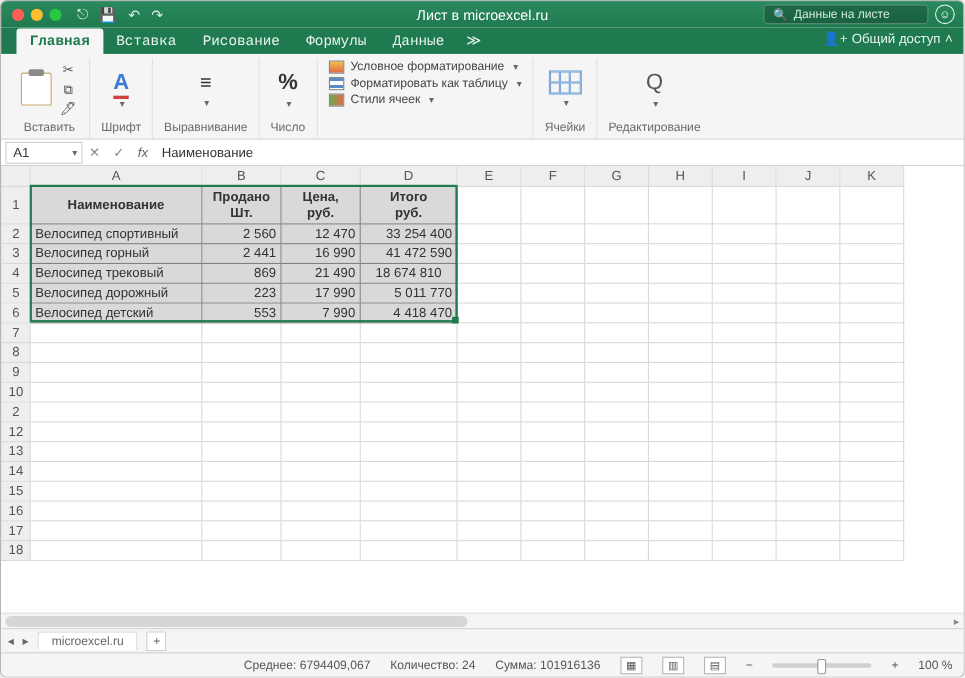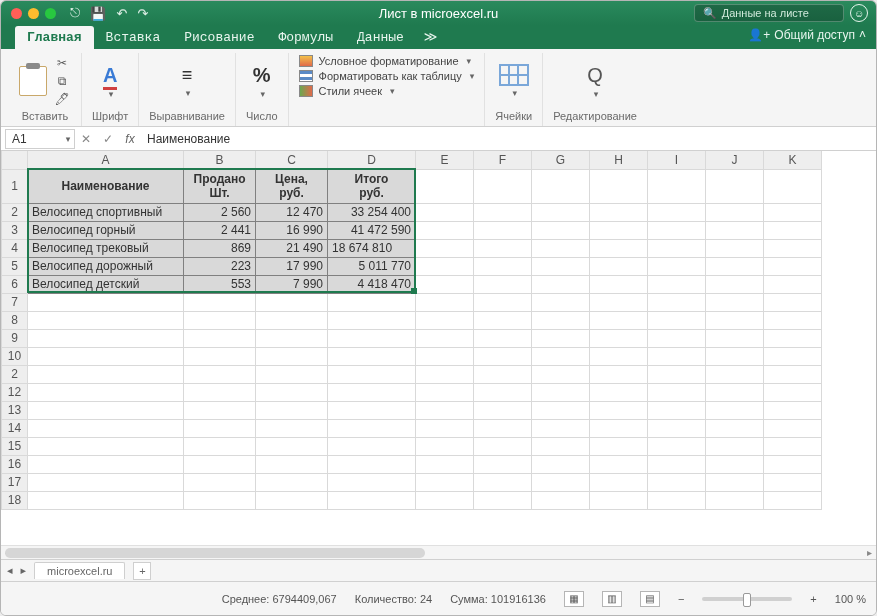--- a/index.html
+++ b/index.html
@@ -58,21 +58,21 @@
   .grid thead th{background:#eee;color:#555;text-align:center;font-weight:400;height:18px;border-top:none;}
   .grid .rowhdr{width:26px;background:#eee;text-align:center;color:#555;}
   .grid thead th.corner{background:#eee;}
   .selection{position:absolute;border:2px solid #1f7a4f;pointer-events:none;}
   .sel-handle{position:absolute;width:6px;height:6px;background:#1f7a4f;bottom:-3px;right:-3px;}
   
   .sheettabs{height:22px;background:#f5f5f5;border-top:1px solid #d0d0d0;display:flex;align-items:center;font-size:11px;color:#666;padding:0 6px;gap:8px;}
   .sheettab{background:#fff;border:1px solid #cfcfcf;border-bottom:none;padding:2px 12px;border-radius:2px 2px 0 0;}
   .addsheet{width:18px;height:18px;border:1px solid #cfcfcf;display:flex;align-items:center;justify-content:center;background:#fff;}
   
-  .status{height:34px;background:#f5f5f5;border-top:1px solid #d0d0d0;display:flex;align-items:center;font-size:11px;color:#555;padding:0 10px;gap:18px;}
+  .status{height:22px;background:#f5f5f5;border-top:1px solid #d0d0d0;display:flex;align-items:center;font-size:11px;color:#555;padding:0 10px;gap:18px;}
   .status .spacer{flex:1;}
   .viewbtn{width:20px;height:16px;border:1px solid #b5b5b5;background:#fff;display:flex;align-items:center;justify-content:center;font-size:10px;}
   .slider{width:90px;height:4px;background:#d0d0d0;border-radius:2px;position:relative;}
   .slider::after{content:"";position:absolute;left:50%;top:-4px;width:6px;height:12px;background:#fff;border:1px solid #999;border-radius:2px;transform:translateX(-50%);}
   .scrollbar-h{height:14px;background:#f5f5f5;border-top:1px solid #e0e0e0;position:relative;}
   .scrollbar-h .thumb{position:absolute;left:4px;top:2px;width:420px;height:10px;background:#d6d6d6;border-radius:5px;}
   .scrollbar-h .arr{position:absolute;top:1px;font-size:10px;color:#888;}
 </style>
 </head>
 <body>
@@ -273,21 +273,21 @@
             <td id="c_3_7"></td>
             <td id="c_3_8"></td>
             <td id="c_3_9"></td>
             <td id="c_3_10"></td>
           </tr>
           <tr>
             <td class="rowhdr">4</td>
             <td id="c_4_0" style="background: rgb(217, 217, 217); border: 1px solid rgb(128, 128, 128); text-align: left;">Велосипед трековый</td>
             <td id="c_4_1" style="background: rgb(217, 217, 217); border: 1px solid rgb(128, 128, 128); text-align: right;">869</td>
             <td id="c_4_2" style="background: rgb(217, 217, 217); border: 1px solid rgb(128, 128, 128); text-align: right;">21 490</td>
-            <td id="c_4_3" style="background: rgb(217, 217, 217); border: 1px solid rgb(128, 128, 128); text-align: left;">18 674 810</td>
+            <td id="c_4_3" style="background: rgb(217, 217, 217); border: 1px solid rgb(128, 128, 128); text-align: center;">18 674 810</td>
             <td id="c_4_4"></td>
             <td id="c_4_5"></td>
             <td id="c_4_6"></td>
             <td id="c_4_7"></td>
             <td id="c_4_8"></td>
             <td id="c_4_9"></td>
             <td id="c_4_10"></td>
           </tr>
           <tr>
             <td class="rowhdr">5</td>

